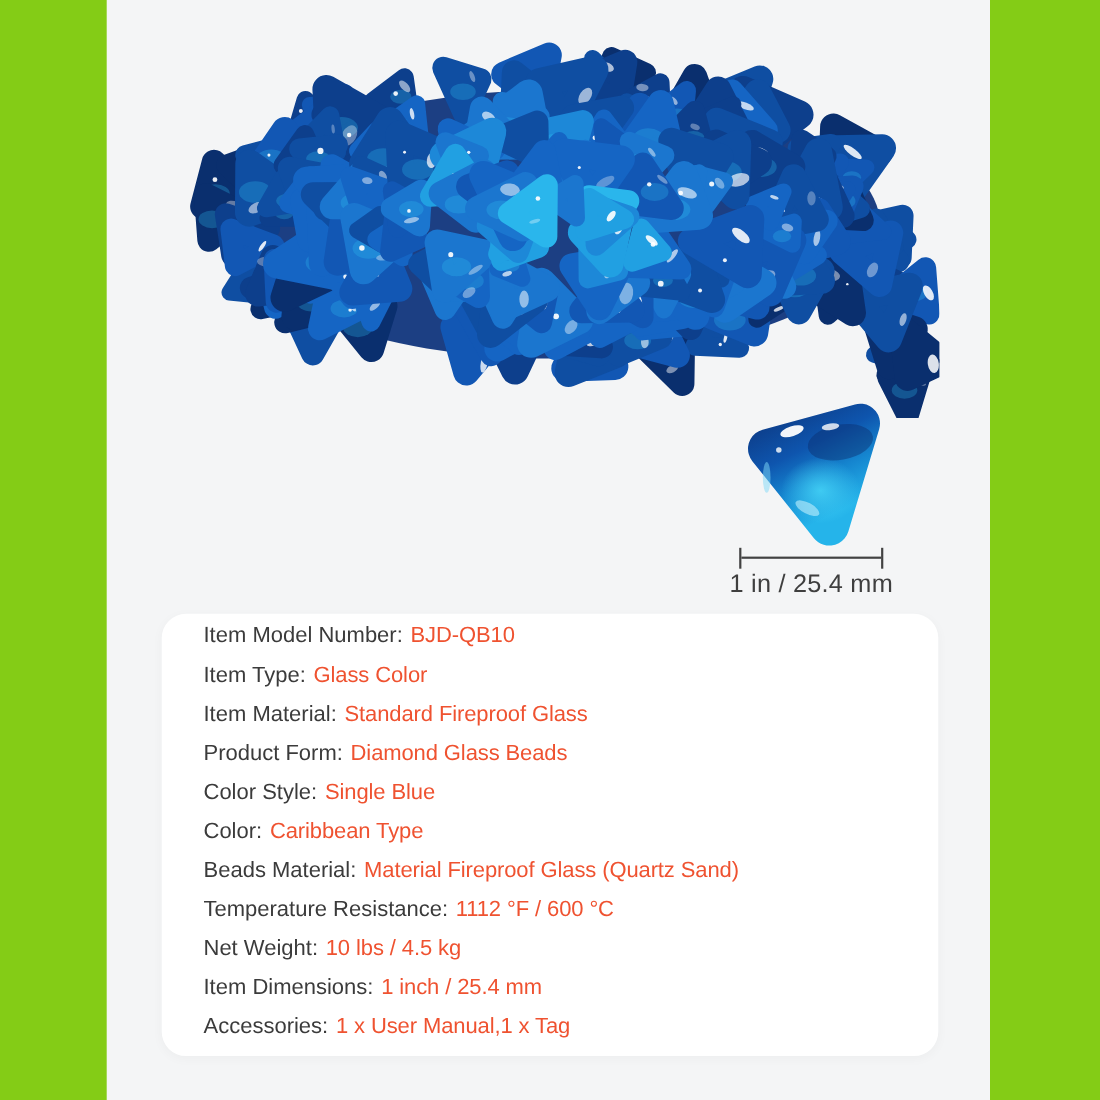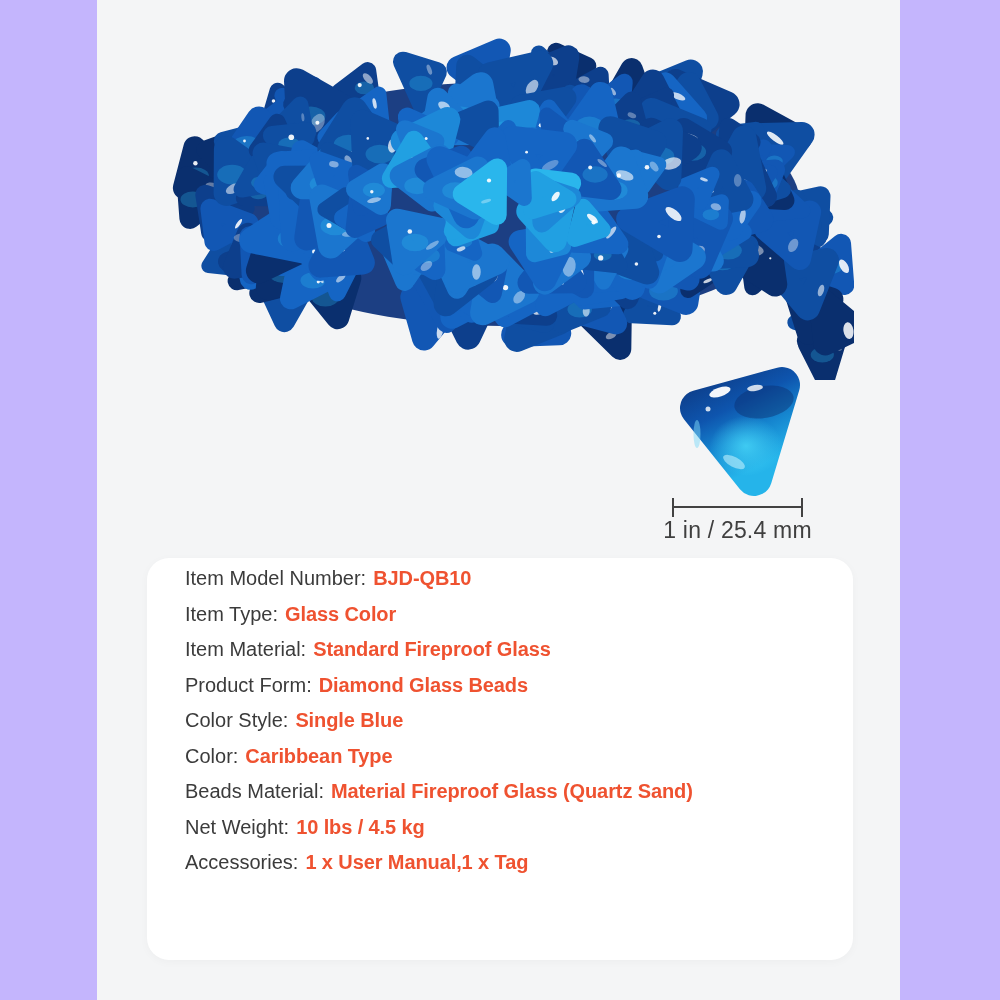--- a/index.html
+++ b/index.html
@@ -3,21 +3,21 @@
 <meta charset="utf-8">
 <style>
   html,body{margin:0;padding:0;}
   body{
     font-family:"Liberation Sans","DejaVu Sans",sans-serif;
     background:#ffffff;
   }
   .stage{
     position:relative;
     width:1000px;height:1000px;
-    background:#c4b5fd;
+    background:#84cc16;
     overflow:hidden;
   }
   .panel{
     position:absolute;
     left:97px;top:0;width:803px;height:1000px;
     background:#f4f5f6;
   }
   .pile-svg{
     position:absolute;
     left:150px;top:22px;width:704px;height:358px;
@@ -61,21 +61,21 @@
     align-items:center;
     white-space:nowrap;
     font-size:20px;
   }
   .spec-label{
     color:#3b3b3b;
     font-weight:400;
   }
   .spec-value{
     color:#ef5230;
-    font-weight:700;
+    font-weight:400;
     margin-left:7px;
     letter-spacing:-0.1px;
   }
 </style>
 </head>
 <body>
 
 <div class="stage">
 
   <div class="panel"></div>
@@ -1148,22 +1148,30 @@
     </div>
     <div class="spec-row">
       <span class="spec-label">Color:</span>
       <span class="spec-value">Caribbean Type</span>
     </div>
     <div class="spec-row">
       <span class="spec-label">Beads Material:</span>
       <span class="spec-value">Material Fireproof Glass (Quartz Sand)</span>
     </div>
     <div class="spec-row">
+      <span class="spec-label">Temperature Resistance:</span>
+      <span class="spec-value">1112 °F / 600 °C</span>
+    </div>
+    <div class="spec-row">
       <span class="spec-label">Net Weight:</span>
       <span class="spec-value">10 lbs / 4.5 kg</span>
+    </div>
+    <div class="spec-row">
+      <span class="spec-label">Item Dimensions:</span>
+      <span class="spec-value">1 inch / 25.4 mm</span>
     </div>
     <div class="spec-row">
       <span class="spec-label">Accessories:</span>
       <span class="spec-value">1 x User Manual,1 x Tag</span>
     </div>
   </div>
 
 </div>
 
 </body></html>

